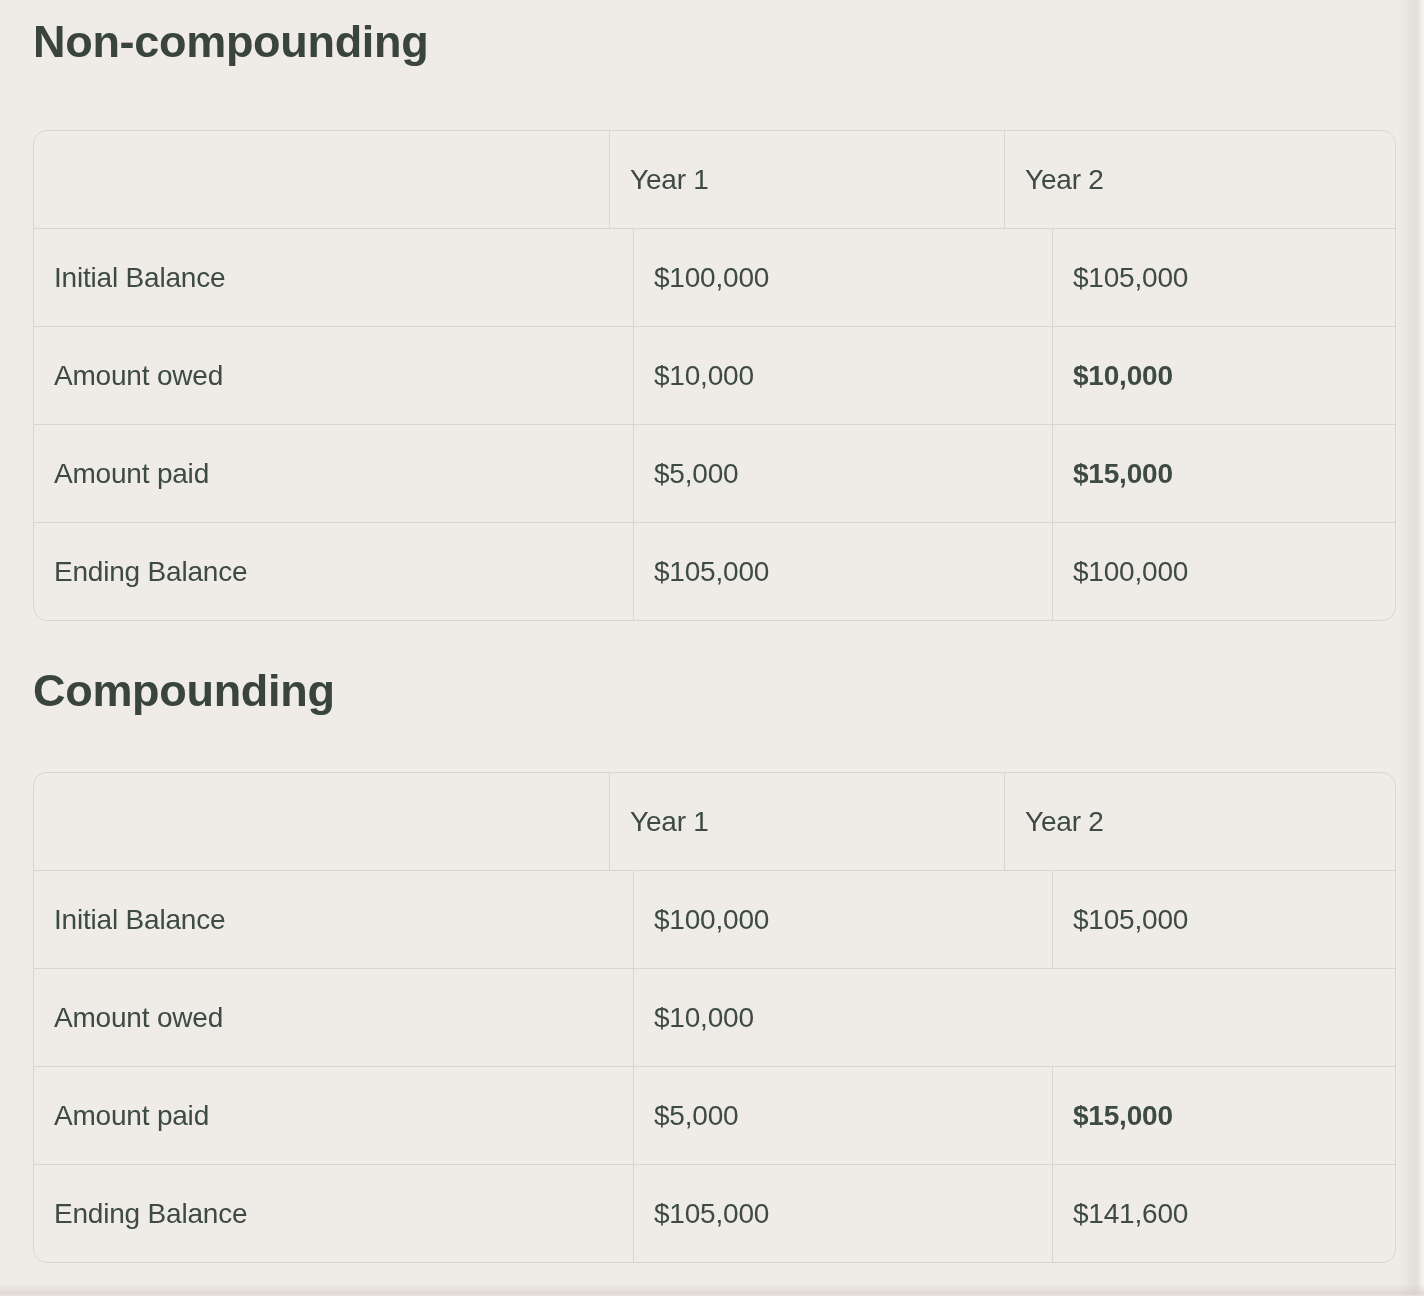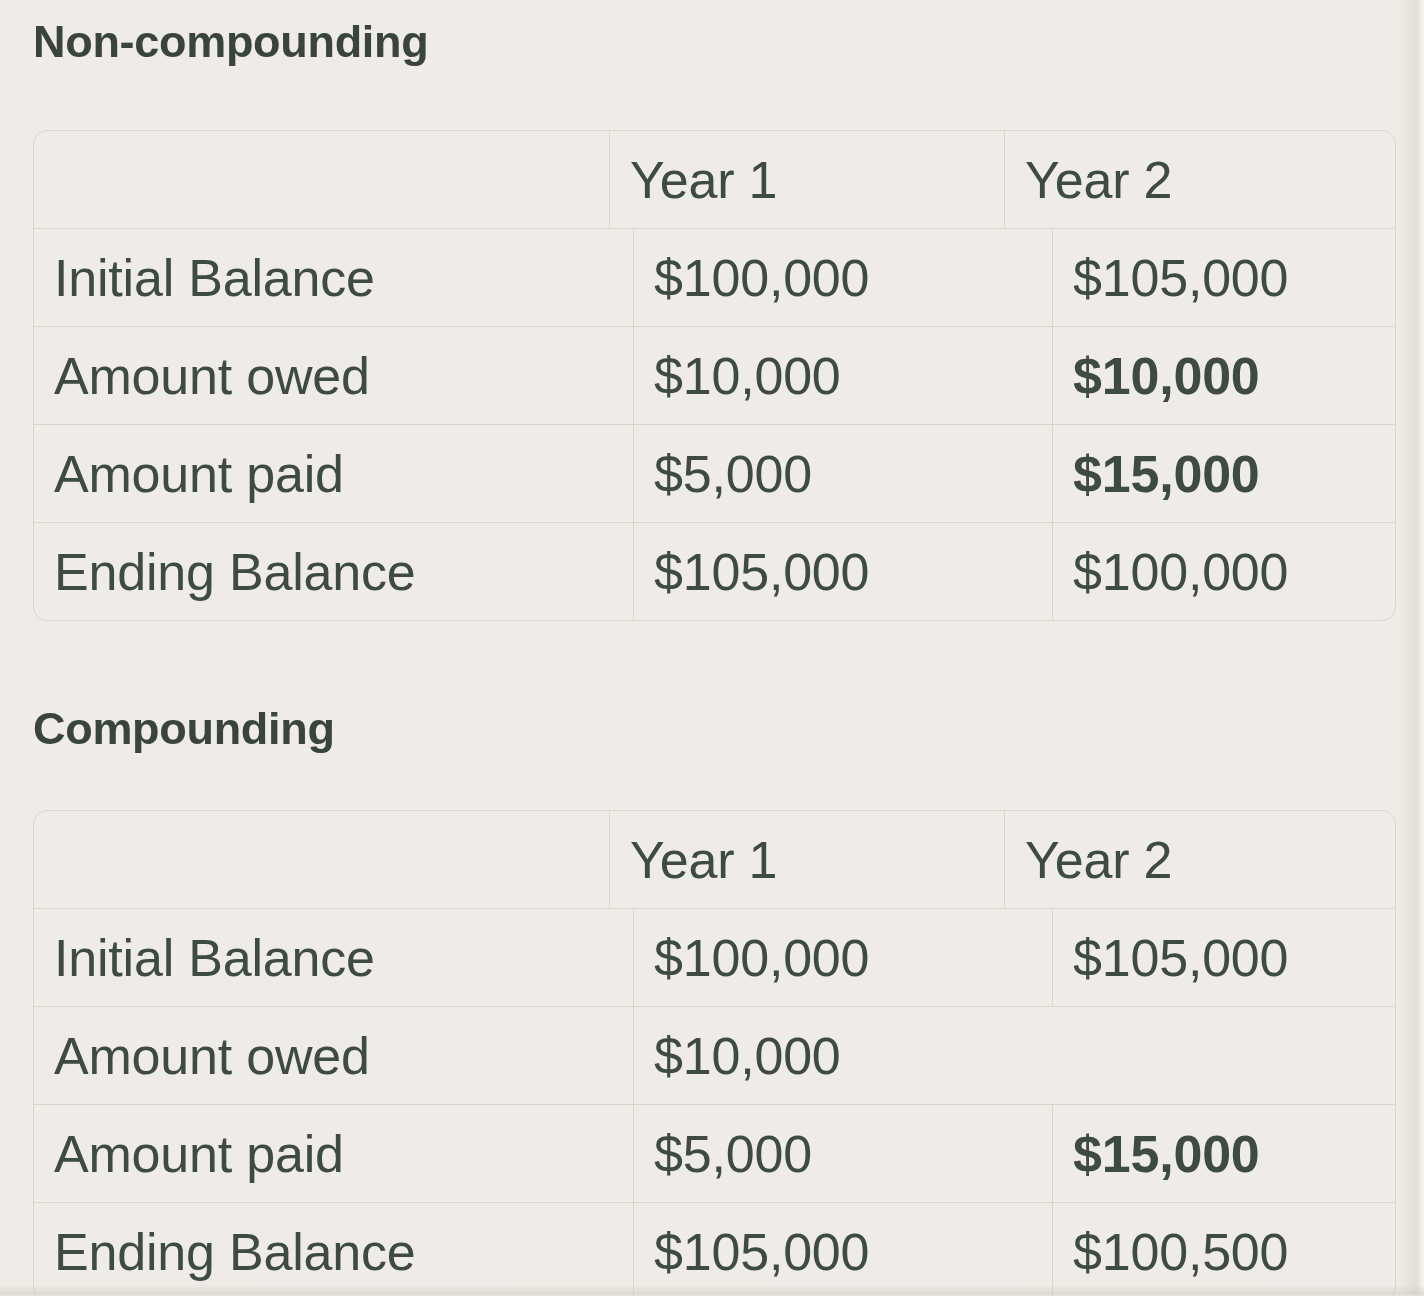--- a/index.html
+++ b/index.html
@@ -11,41 +11,41 @@
     font-family:"Liberation Sans",sans-serif;
     overflow:hidden;
   }
   .content{padding:14px 16px 0 33px;}
   .section-title{
     margin:0;
     font-size:45px;line-height:56px;font-weight:600;
     letter-spacing:-0.3px;
     color:var(--heading,#39443e);
   }
-  .section-title.second{margin-top:80px;}
+  .section-title.second{margin-top:42px;}
   .tbl{
     margin-top:60px;
     width:1363px;
     box-sizing:border-box;
     border:1px solid var(--border,#d9d6d0);
     border-radius:14px;
     overflow:hidden;
   }
   .tbl.second{margin-top:53px;}
   .tr{
     display:grid;
     grid-template-columns:575px 395px 1fr;
     height:97px;
     box-sizing:border-box;
   }
   .tr.data{height:98px;border-top:1px solid var(--border,#d9d6d0);gap:24px;}
   .td{
     display:flex;align-items:center;
     padding-left:20px;
-    font-size:52px;font-weight:400;
+    font-size:28px;font-weight:400;
     letter-spacing:-0.2px;
     overflow:hidden;white-space:nowrap;
   }
   .td.c2,.td.c3{border-left:1px solid var(--border,#d9d6d0);}
   .td.bold{font-weight:700;}
   .edge-right{
     position:absolute;top:0;right:0;
     width:26px;height:100%;
     background:linear-gradient(to right,
       rgba(239,235,230,0) 0%,
@@ -118,21 +118,21 @@
         <div class="td c2">$10,000</div>
       </div>
       <div class="tr data">
         <div class="td c1">Amount paid</div>
         <div class="td c2">$5,000</div>
         <div class="td c3 bold">$15,000</div>
       </div>
       <div class="tr data">
         <div class="td c1">Ending Balance</div>
         <div class="td c2">$105,000</div>
-        <div class="td c3">$100,500</div>
+        <div class="td c3">$141,600</div>
       </div>
     </div>
 
   </div>
 
   <div class="edge-right"></div>
   <div class="edge-bottom"></div>
 </div>
 
 </body></html>

